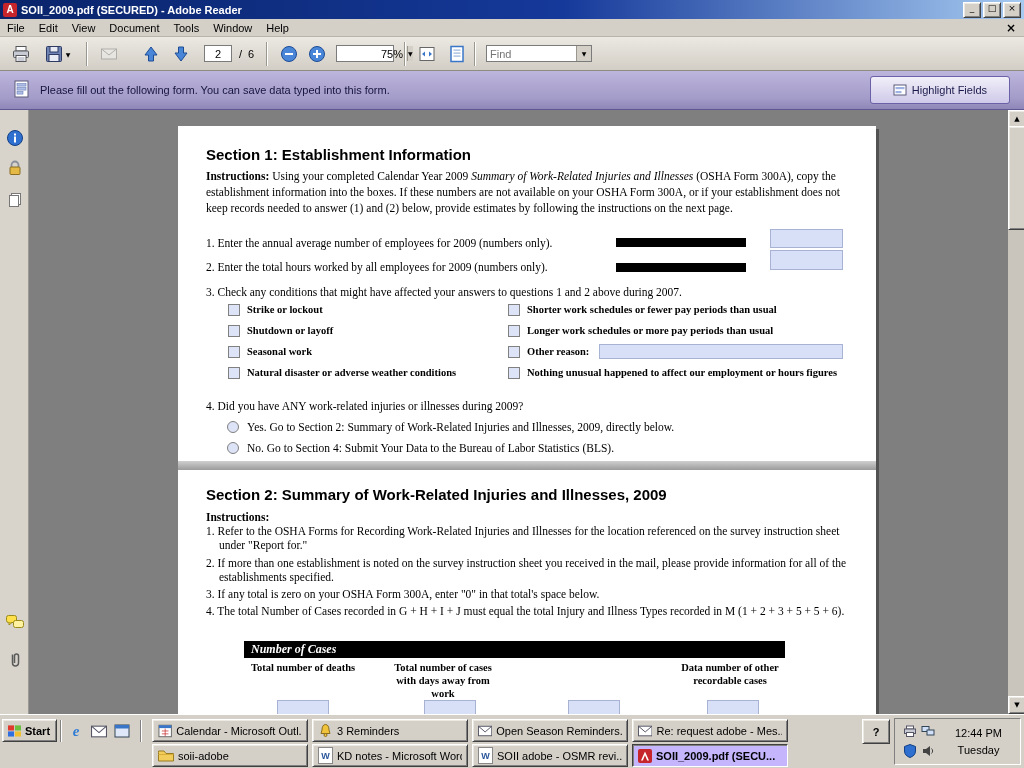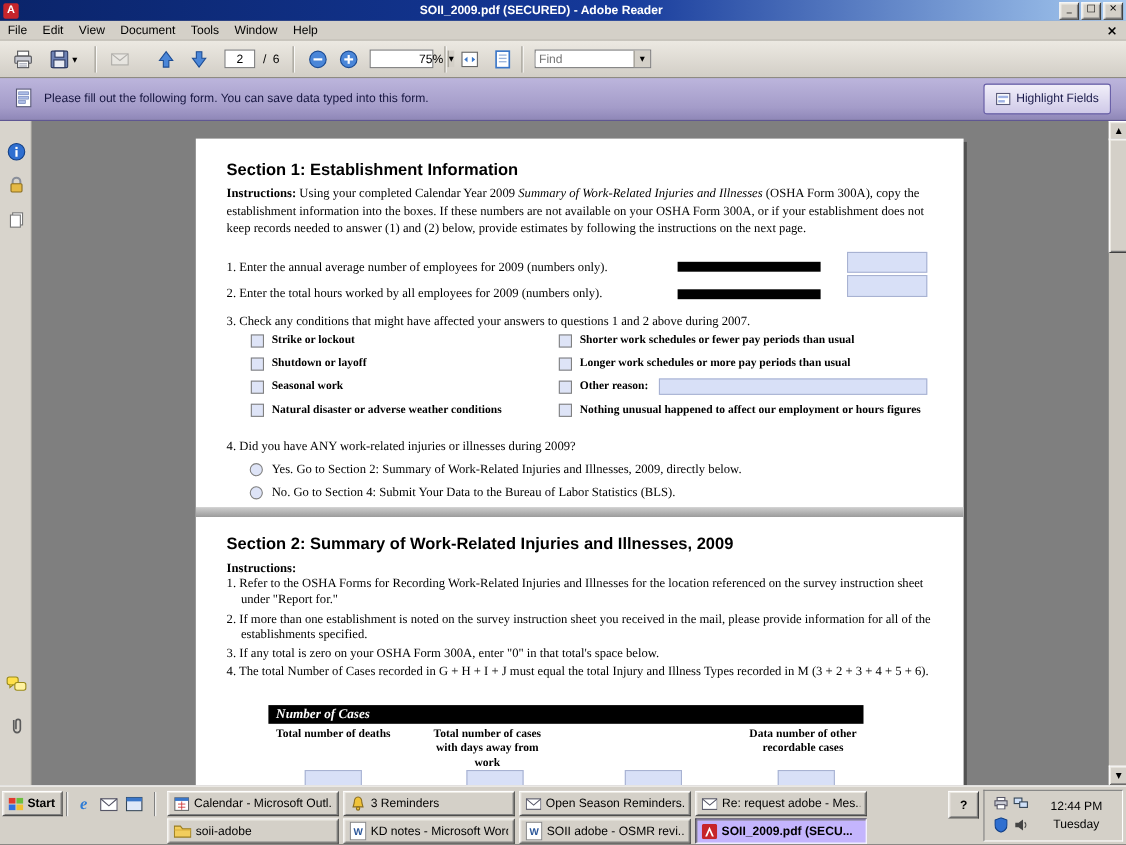--- a/index.html
+++ b/index.html
@@ -8,21 +8,21 @@
   
   .raised{background:#d4d0c8;border:1px solid;border-color:#fff #404040 #404040 #fff;
           box-shadow:inset 1px 1px 0 #ece9e2, inset -1px -1px 0 #808080;}
   .glyph{font-family:"DejaVu Sans",sans-serif;}
   
   .titlebar{position:absolute;left:0;top:0;width:1024px;height:19px;
             background:linear-gradient(90deg,#0a246a 0%,#15399a 55%,#a6caf0 100%);
             display:flex;align-items:center;padding:0 3px;box-sizing:border-box;}
   .appicon{width:14px;height:14px;margin-right:4px;background:#c6252b;border-radius:2px;
            display:flex;align-items:center;justify-content:center;color:#fff;font-weight:bold;font-size:10px;flex:none;}
-  .titletext{color:#fff;font-weight:bold;font-size:11px;white-space:nowrap;flex:1;text-align:center;}
+  .titletext{color:#fff;font-weight:bold;font-size:11px;white-space:nowrap;flex:1;}
   .winbtns{display:flex;gap:2px;}
   .winbtn{width:16px;height:14px;font-size:9px;line-height:11px;text-align:center;padding:0;cursor:default;}
   
   .menubar{position:absolute;left:0;top:19px;width:1024px;height:18px;background:#d4d0c8;
            display:flex;align-items:center;border-bottom:1px solid #b8b4ac;box-sizing:border-box;}
   .menu-item{padding:2px 7px;}
   .menu-close{position:absolute;right:8px;font-weight:bold;font-size:12px;}
   
   .toolbarbar{position:absolute;left:0;top:37px;width:1024px;height:34px;
               background:linear-gradient(#ece9e2,#d2cec6);border-bottom:1px solid #8e8b82;box-sizing:border-box;}
@@ -35,21 +35,21 @@
   .tcombo .val{flex:1;padding:0 4px;margin-left:40px;}
   .caretbox{width:14px;height:100%;background:#d4d0c8;border-left:1px solid #9a978e;
             display:flex;align-items:center;justify-content:center;font-size:6px;}
   .tlabel{position:absolute;top:11px;font-size:11px;}
   
   .msgbar{position:absolute;left:0;top:71px;width:1024px;height:39px;
           background:linear-gradient(#bcb5dc 0%,#a49cc9 70%,#8f87b8 100%);
           border-bottom:1px solid #5f5793;box-sizing:border-box;display:flex;align-items:center;}
   .msgico{margin:0 8px 0 12px;flex:none;}
   .msgtext{color:#15153f;font-size:11px;flex:1;}
-  .hlbtn{margin-right:14px;height:26px;display:flex;align-items:center;gap:5px;padding:0 10px;
+  .hlbtn{margin-right:14px;height:26px;display:flex;align-items:center;gap:5px;padding:0 22px;
          background:linear-gradient(#f1eff9,#cfc9e8);border:1px solid #6a61a8;border-radius:3px;
          color:#1a1a4a;font-size:11px;}
   
   .content{position:absolute;left:0;top:110px;width:1024px;height:604px;background:#7f7f7f;overflow:hidden;}
   .navstrip{position:absolute;left:0;top:0;width:29px;height:604px;background:#d8d4cc;border-right:1px solid #9c9a94;box-sizing:border-box;}
   .navico{position:absolute;left:5px;width:20px;height:20px;display:flex;align-items:center;justify-content:center;}
   
   .vscroll{position:absolute;right:0;top:0;width:16px;height:604px;background:#c9c5bd;}
   .scbtn{position:absolute;left:0;width:16px;height:16px;display:flex;align-items:center;justify-content:center;font-size:7px;}
   .scthumb{position:absolute;left:0;top:16px;width:16px;height:102px;}
@@ -294,21 +294,21 @@
       <div class="ptxt" style="left:69px;top:314px">No.   Go to Section 4: Submit Your Data to the Bureau of Labor Statistics (BLS).</div>
 
       <div class="divbar" style="top:335px"></div>
 
       <div class="h1" style="left:28px;top:360px">Section 2:  Summary of Work-Related Injuries and Illnesses, 2009</div>
       <div class="ptxt" style="left:28px;top:383px;font-weight:bold">Instructions:</div>
       <div class="s2items">
         <p>1. Refer to the OSHA Forms for Recording Work-Related Injuries and Illnesses for the location referenced on the survey instruction sheet under "Report for."</p>
         <p>2. If more than one establishment is noted on the survey instruction sheet you received in the mail, please provide information for all of the establishments specified.</p>
         <p>3. If any total is zero on your OSHA Form 300A, enter "0" in that total's space below.</p>
-        <p>4. The total Number of Cases recorded in G + H + I + J must equal the total Injury and Illness Types recorded in M (3 + 2 + 3 + 4 + 5 + 6).</p>
+        <p>4. The total Number of Cases recorded in G + H + I + J must equal the total Injury and Illness Types recorded in M (1 + 2 + 3 + 5 + 5 + 6).</p>
       </div>
 
       <div class="noctitle">Number of Cases</div>
       <div class="thcell" style="left:60px">Total number of deaths</div>
       <div class="thcell" style="left:207px;width:116px">Total number of cases with days away from work</div>
       <div class="thcell" style="left:490px;width:124px">Data number of other recordable cases</div>
 
       <div class="field" style="left:99px;top:574px;width:52px;height:18px"></div>
       <div class="field" style="left:246px;top:574px;width:52px;height:18px"></div>
       <div class="field" style="left:390px;top:574px;width:52px;height:18px"></div>

